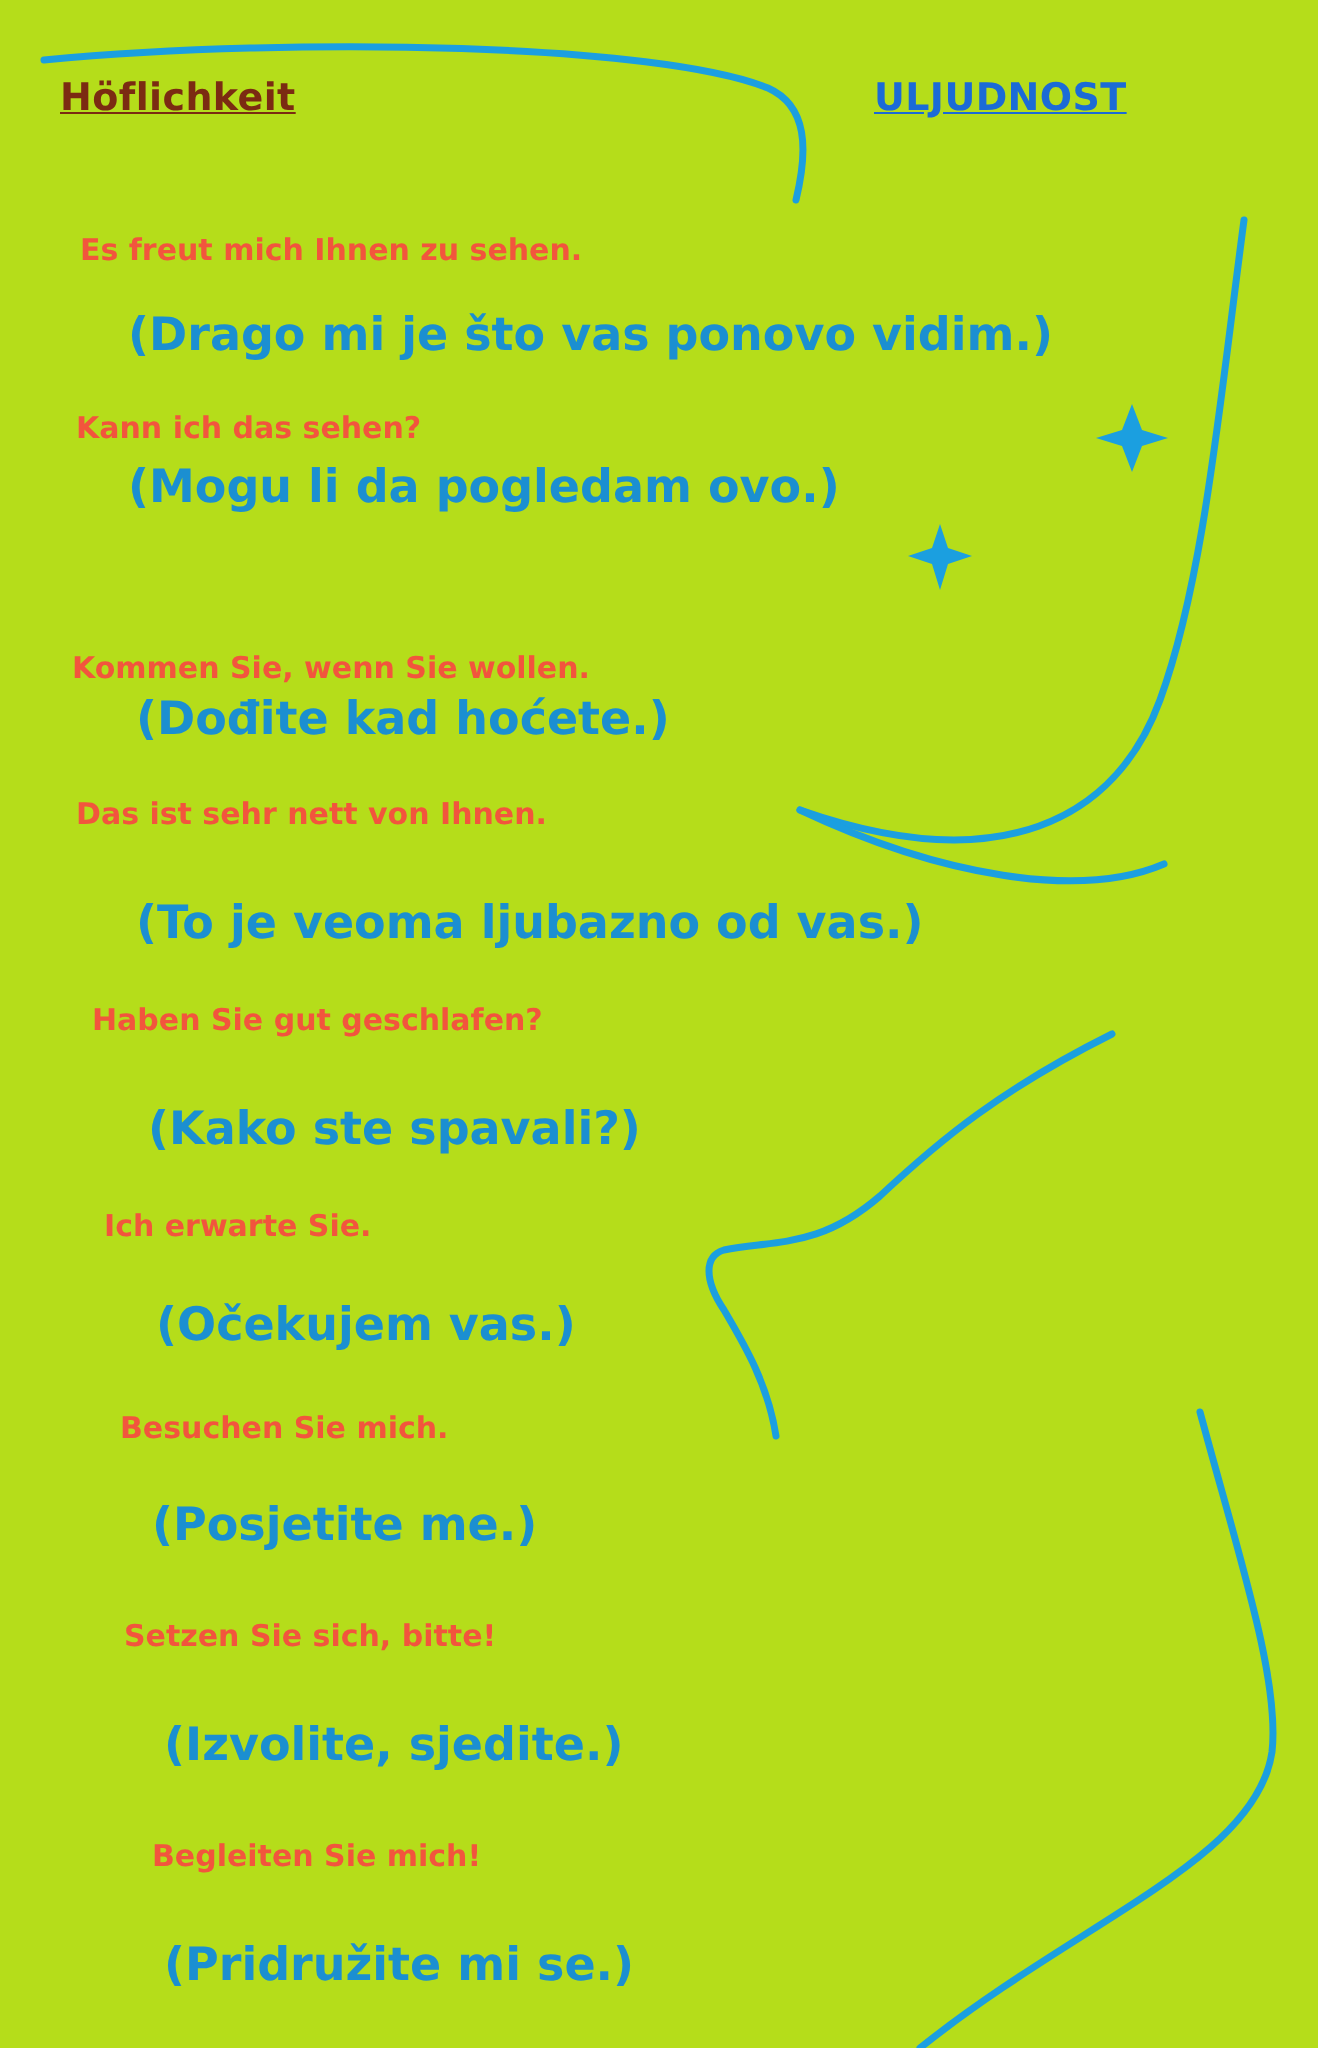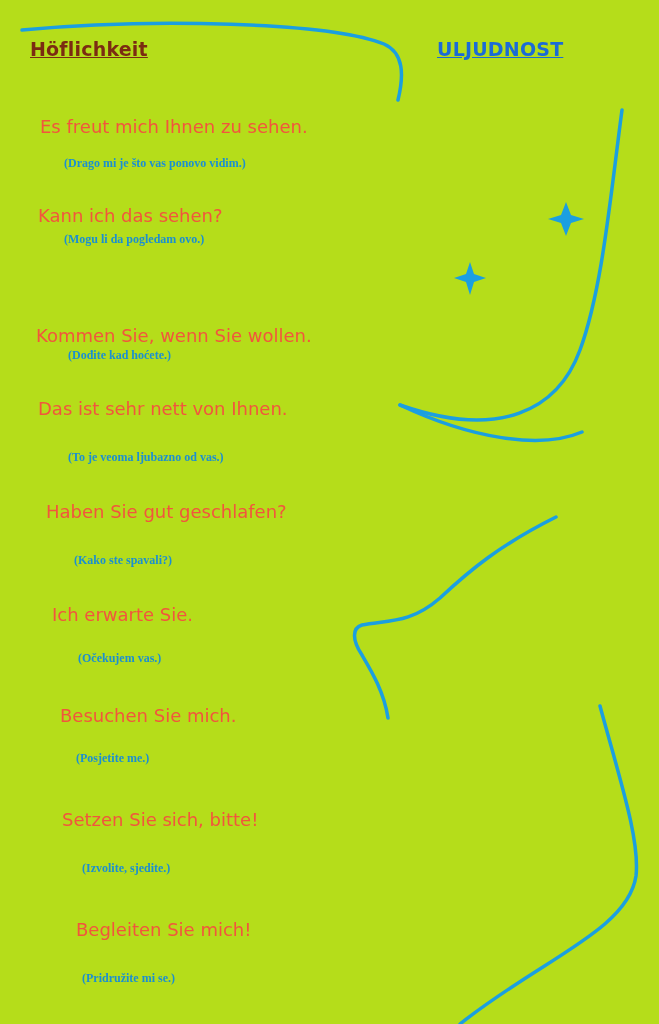--- a/index.html
+++ b/index.html
@@ -59,32 +59,31 @@
     position: absolute;
     top: 103px;
     left: 0;
     width: 659px;
   }
   .pair {
     position: relative;
   }
   .de {
     color: #f2553d;
-    font-weight: normal;
-    font-size: 18px;
+    font-weight: bold;
+    font-size: 15px;
     line-height: 1.0;
     white-space: nowrap;
   }
   .hr {
     color: #1b8fd1;
     font-weight: bold;
-    font-size: 12px;
+    font-size: 23px;
     line-height: 1.0;
     white-space: nowrap;
-    font-family: Liberation Serif, serif;
   }
 </style>
 </head>
 <body>
 
 <div id="slide">
 
   <svg class="doodles" viewBox="0 0 659 1024">
 
     <path d="M 22 30 C 150 18 330 22 384 44 C 404 53 404 75 398 100" fill="none" stroke="#1b9fe0" stroke-width="3.5" stroke-linecap="round"></path>

